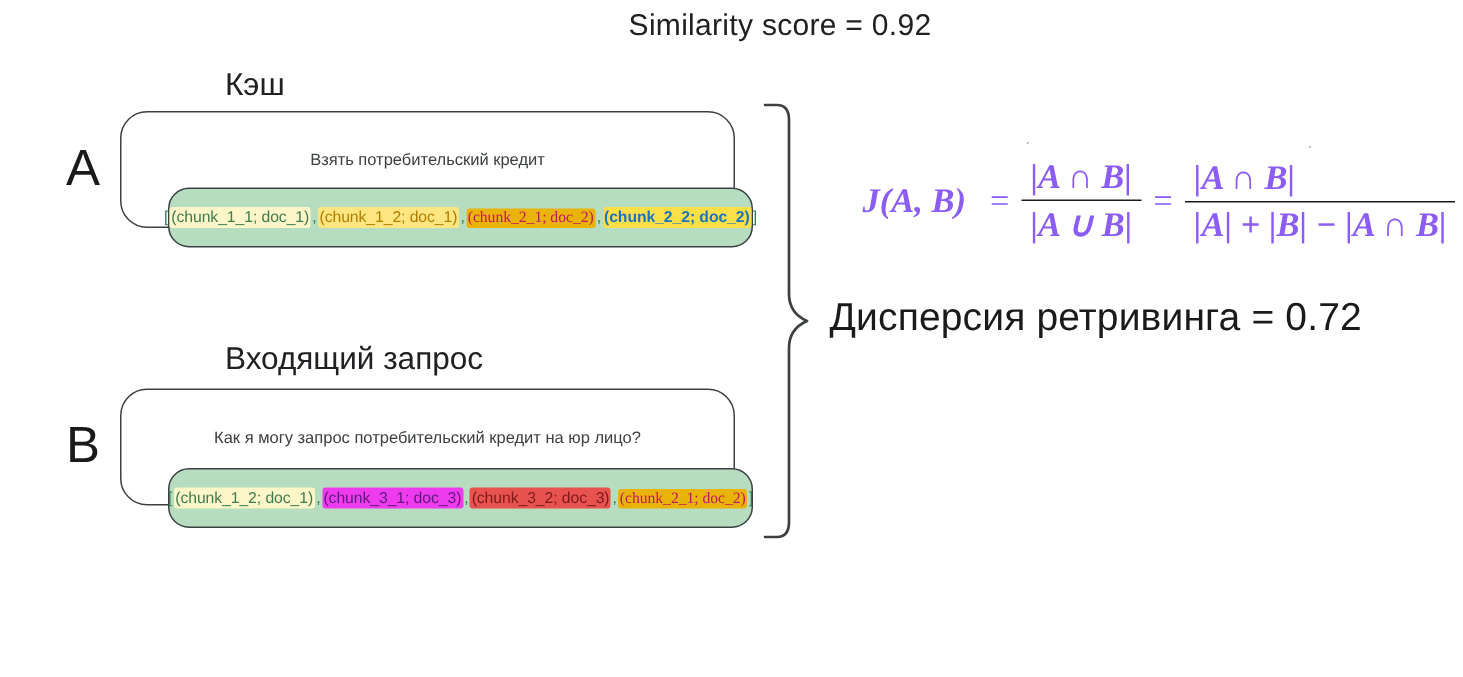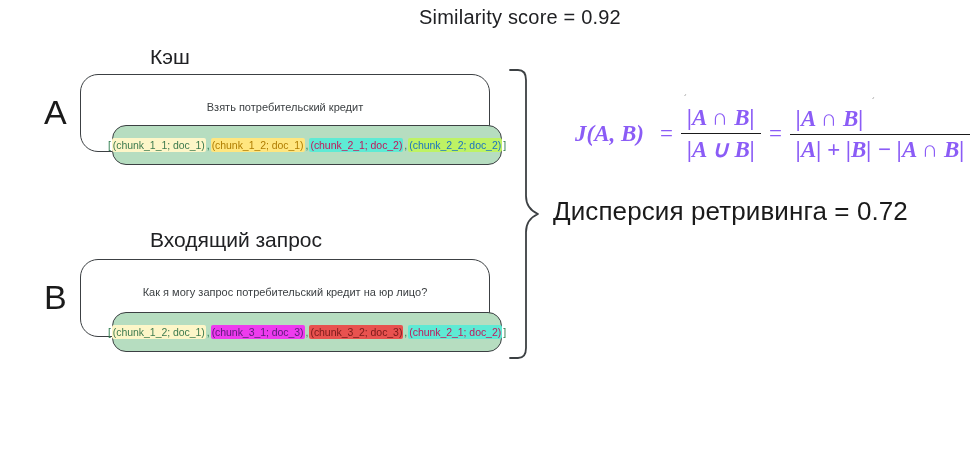--- a/index.html
+++ b/index.html
@@ -96,22 +96,22 @@
   .chunk-bar-a { left: 112px; top: 125px; width: 390px; height: 40px; }
   .chunk-bar-b { left: 112px; top: 312px; width: 390px; height: 40px; }
 
   .tok { padding: 1px 1px; border-radius: 2px; }
   .tok-plain { color: #2f7d4f; }
   .tok-sep { color: #2f7d4f; padding: 0 1px; }
 
   
   .hl-cream   { background: #fdf6c8; color: #3d7a4e; }
   .hl-yellow  { background: #ffe680; color: #b07d00; }
-  .hl-pinklt  { background: #5eead4; color: #c2185b; }
-  .hl-bluelt  { background: #bef264; color: #1a73c2; }
+  .hl-pinklt  { background: #eab308; color: #c2185b; font-family: Liberation Serif, serif; }
+  .hl-bluelt  { background: #fde047; color: #1a73c2; font-weight: bold; }
   .hl-magenta { background: #ee3bee; color: #5b1a7a; }
   .hl-red     { background: #e8524f; color: #7a1a1a; }
 
   
   .brace {
     position: absolute;
     left: 508px;
     top: 68px;
     width: 40px;
     height: 292px;

